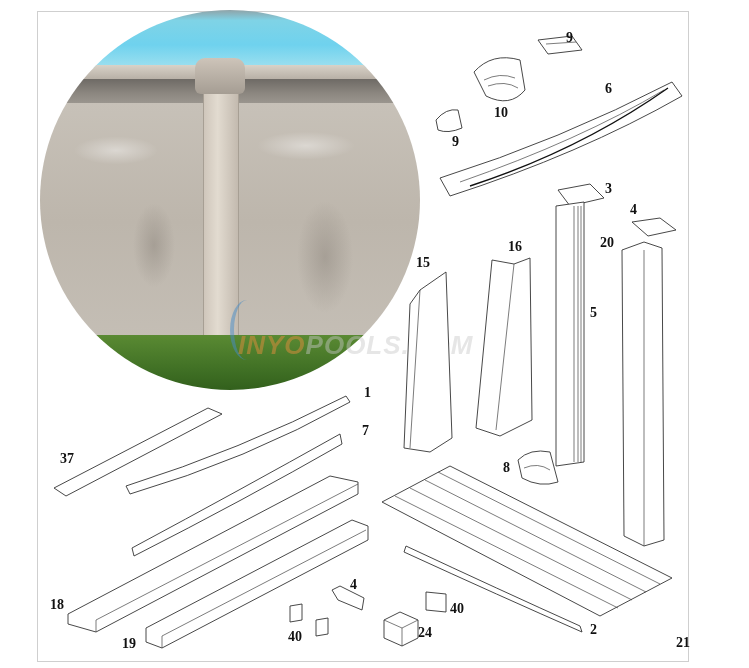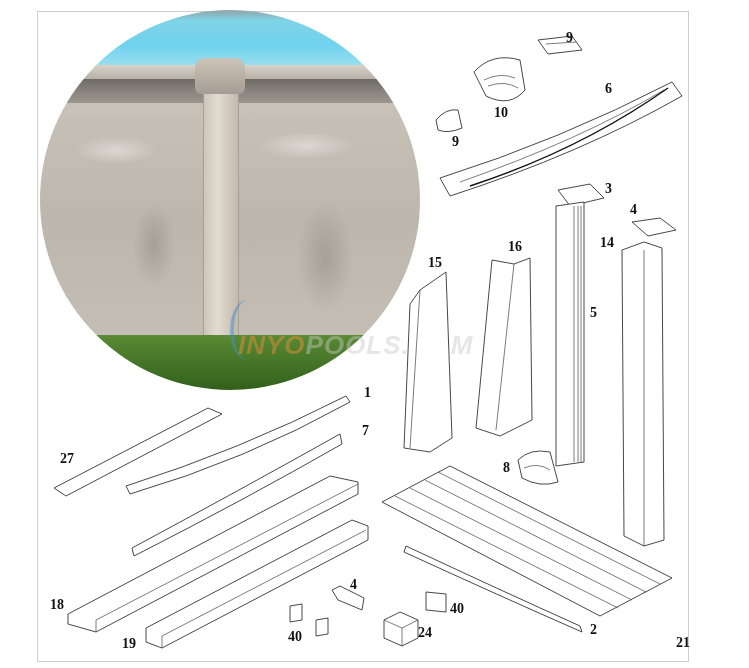--- a/index.html
+++ b/index.html
@@ -157,27 +157,27 @@
     <line class="th" x1="162" y1="636" x2="162" y2="648"></line>
   </g>
 </svg>
 
 <div class="label" style="left:566px;top:31px">9</div>
 <div class="label" style="left:494px;top:106px">10</div>
 <div class="label" style="left:452px;top:135px">9</div>
 <div class="label" style="left:605px;top:82px">6</div>
 <div class="label" style="left:605px;top:182px">3</div>
 <div class="label" style="left:630px;top:203px">4</div>
-<div class="label" style="left:600px;top:236px">14</div>
+<div class="label" style="left:600px;top:236px">20</div>
 <div class="label" style="left:508px;top:240px">16</div>
-<div class="label" style="left:428px;top:256px">15</div>
+<div class="label" style="left:416px;top:256px">15</div>
 <div class="label" style="left:590px;top:306px">5</div>
 <div class="label" style="left:364px;top:386px">1</div>
 <div class="label" style="left:362px;top:424px">7</div>
-<div class="label" style="left:60px;top:452px">27</div>
+<div class="label" style="left:60px;top:452px">37</div>
 <div class="label" style="left:503px;top:461px">8</div>
 <div class="label" style="left:350px;top:578px">4</div>
 <div class="label" style="left:50px;top:598px">18</div>
 <div class="label" style="left:676px;top:636px">21</div>
 <div class="label" style="left:450px;top:602px">40</div>
 <div class="label" style="left:590px;top:623px">2</div>
 <div class="label" style="left:288px;top:630px">40</div>
 <div class="label" style="left:418px;top:626px">24</div>
 <div class="label" style="left:122px;top:637px">19</div>
 

